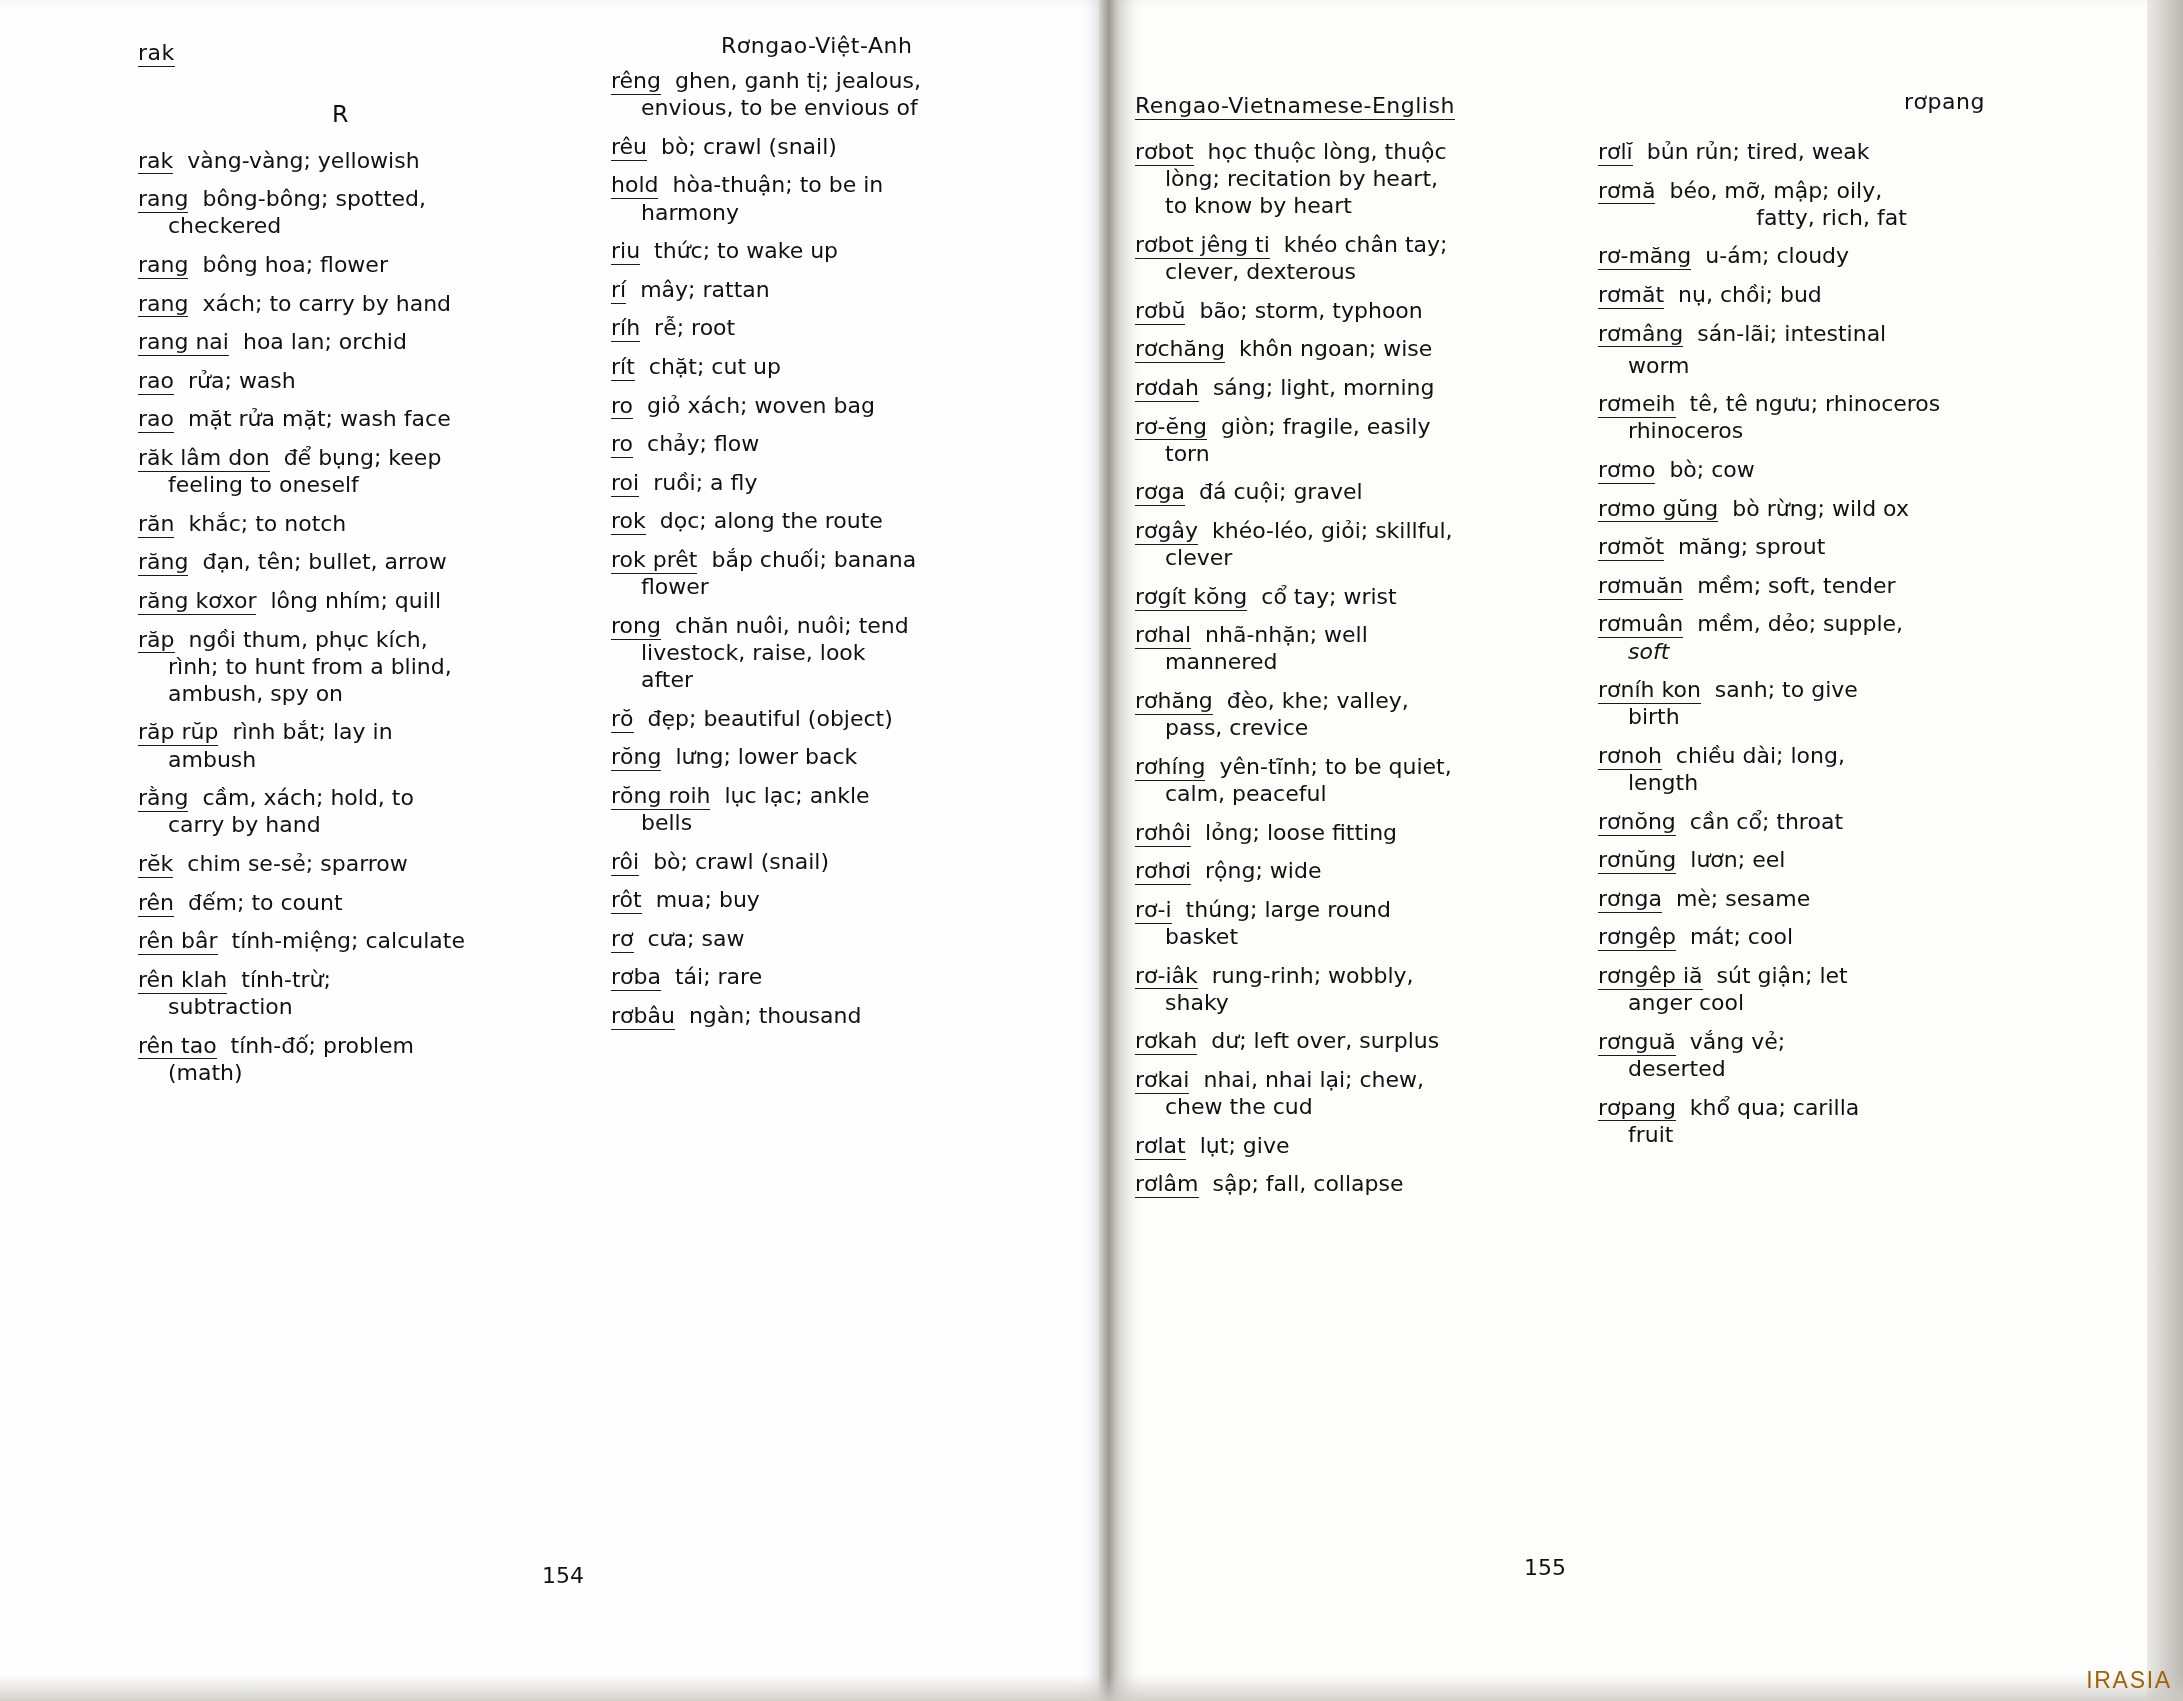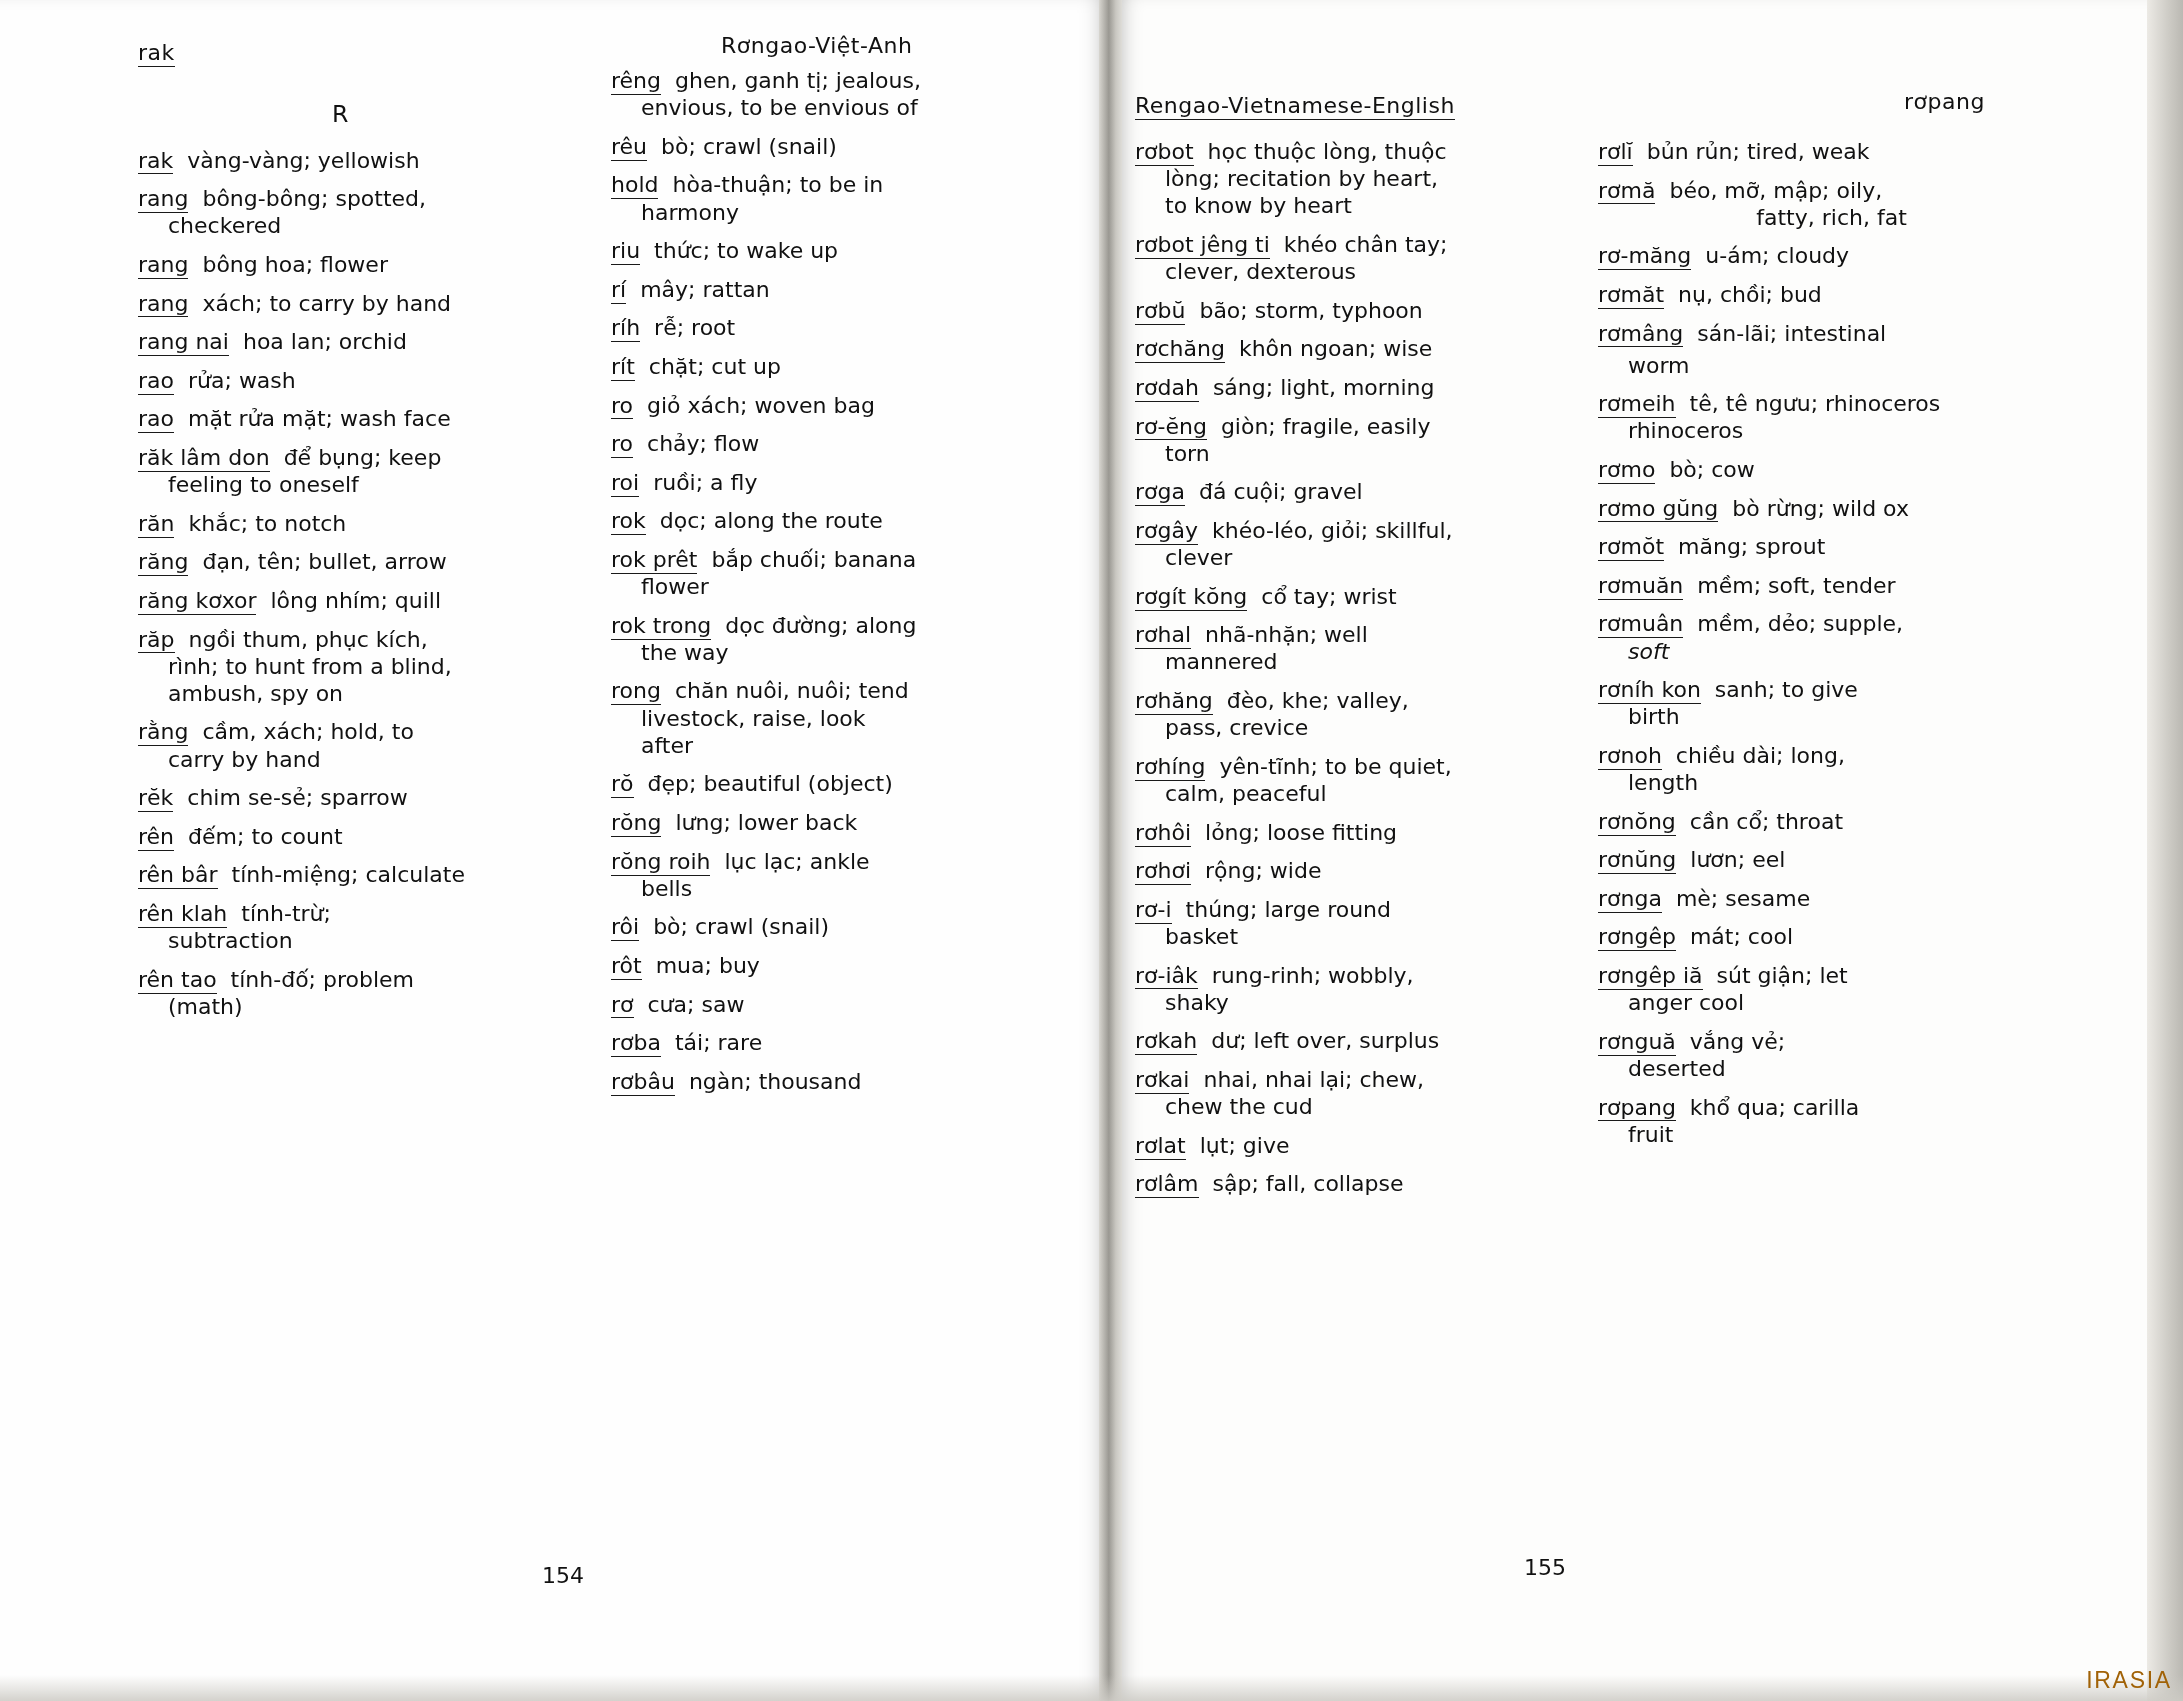--- a/index.html
+++ b/index.html
@@ -143,20 +143,21 @@
       <div class="entry"><span class="hw">rang</span>&nbsp;&nbsp;<span class="body">bông hoa; flower</span></div>
       <div class="entry"><span class="hw">rang</span>&nbsp;&nbsp;<span class="body">xách; to carry by hand</span></div>
       <div class="entry"><span class="hw">rang nai</span>&nbsp;&nbsp;<span class="body">hoa lan; orchid</span></div>
       <div class="entry"><span class="hw">rao</span>&nbsp;&nbsp;<span class="body">rửa; wash</span></div>
       <div class="entry"><span class="hw">rao</span>&nbsp;&nbsp;<span class="body">mặt rửa mặt; wash face</span></div>
       <div class="entry"><span class="hw">răk lâm don</span>&nbsp;&nbsp;<span class="body">để bụng; keep</span><span class="entry-line2" style="margin-top: 5.2px;">feeling to oneself</span></div>
       <div class="entry"><span class="hw">răn</span>&nbsp;&nbsp;<span class="body">khắc; to notch</span></div>
       <div class="entry"><span class="hw">răng</span>&nbsp;&nbsp;<span class="body">đạn, tên; bullet, arrow</span></div>
       <div class="entry"><span class="hw">răng kơxor</span>&nbsp;&nbsp;<span class="body">lông nhím; quill</span></div>
       <div class="entry"><span class="hw">răp</span>&nbsp;&nbsp;<span class="body">ngồi thum, phục kích,</span><span class="entry-line2" style="margin-top: 5.2px;">rình; to hunt from a blind,</span><span class="entry-line2" style="margin-top: 5.2px;">ambush, spy on</span></div>
+      <div class="entry"><span class="hw">răp rŭp</span>&nbsp;&nbsp;<span class="body">rình bắt; lay in</span><span class="entry-line2" style="margin-top: 5.2px;">ambush</span></div>
       <div class="entry"><span class="hw">rằng</span>&nbsp;&nbsp;<span class="body">cầm, xách; hold, to</span><span class="entry-line2" style="margin-top: 5.2px;">carry by hand</span></div>
       <div class="entry"><span class="hw">rĕk</span>&nbsp;&nbsp;<span class="body">chim se-sẻ; sparrow</span></div>
       <div class="entry"><span class="hw">rên</span>&nbsp;&nbsp;<span class="body">đếm; to count</span></div>
       <div class="entry"><span class="hw">rên bâr</span>&nbsp;&nbsp;<span class="body">tính-miệng; calculate</span></div>
       <div class="entry"><span class="hw">rên klah</span>&nbsp;&nbsp;<span class="body">tính-trừ;</span><span class="entry-line2" style="margin-top: 5.2px;">subtraction</span></div>
       <div class="entry"><span class="hw">rên tao</span>&nbsp;&nbsp;<span class="body">tính-đố; problem</span><span class="entry-line2" style="margin-top: 5.2px;">(math)</span></div>
     </div>
 </div>
 
 <div class="col col-2" style="top:70px;">
@@ -166,21 +167,20 @@
       <div class="entry"><span class="hw">hold</span>&nbsp;&nbsp;<span class="body">hòa-thuận; to be in</span><span class="entry-line2" style="margin-top: 5.2px;">harmony</span></div>
       <div class="entry"><span class="hw">riu</span>&nbsp;&nbsp;<span class="body">thức; to wake up</span></div>
       <div class="entry"><span class="hw">rí</span>&nbsp;&nbsp;<span class="body">mây; rattan</span></div>
       <div class="entry"><span class="hw">ríh</span>&nbsp;&nbsp;<span class="body">rễ; root</span></div>
       <div class="entry"><span class="hw">rít</span>&nbsp;&nbsp;<span class="body">chặt; cut up</span></div>
       <div class="entry"><span class="hw">ro</span>&nbsp;&nbsp;<span class="body">giỏ xách; woven bag</span></div>
       <div class="entry"><span class="hw">ro</span>&nbsp;&nbsp;<span class="body">chảy; flow</span></div>
       <div class="entry"><span class="hw">roi</span>&nbsp;&nbsp;<span class="body">ruồi; a fly</span></div>
       <div class="entry"><span class="hw">rok</span>&nbsp;&nbsp;<span class="body">dọc; along the route</span></div>
       <div class="entry"><span class="hw">rok prêt</span>&nbsp;&nbsp;<span class="body">bắp chuối; banana</span><span class="entry-line2" style="margin-top: 5.2px;">flower</span></div>
-      <div class="entry"><span class="hw">rok trong</span>&nbsp;&nbsp;<span class="body">dọc đường; along</span><span class="entry-line2" style="margin-top: 5.2px;">the way</span></div>
       <div class="entry"><span class="hw">rong</span>&nbsp;&nbsp;<span class="body">chăn nuôi, nuôi; tend</span><span class="entry-line2" style="margin-top: 5.2px;">livestock, raise, look</span><span class="entry-line2" style="margin-top: 5.2px;">after</span></div>
       <div class="entry"><span class="hw">rŏ</span>&nbsp;&nbsp;<span class="body">đẹp; beautiful (object)</span></div>
       <div class="entry"><span class="hw">rŏng</span>&nbsp;&nbsp;<span class="body">lưng; lower back</span></div>
       <div class="entry"><span class="hw">rŏng roih</span>&nbsp;&nbsp;<span class="body">lục lạc; ankle</span><span class="entry-line2" style="margin-top: 5.2px;">bells</span></div>
       <div class="entry"><span class="hw">rôi</span>&nbsp;&nbsp;<span class="body">bò; crawl (snail)</span></div>
       <div class="entry"><span class="hw">rôt</span>&nbsp;&nbsp;<span class="body">mua; buy</span></div>
       <div class="entry"><span class="hw">rơ</span>&nbsp;&nbsp;<span class="body">cưa; saw</span></div>
       <div class="entry"><span class="hw">rơba</span>&nbsp;&nbsp;<span class="body">tái; rare</span></div>
       <div class="entry"><span class="hw">rơbâu</span>&nbsp;&nbsp;<span class="body">ngàn; thousand</span></div>
     </div>

